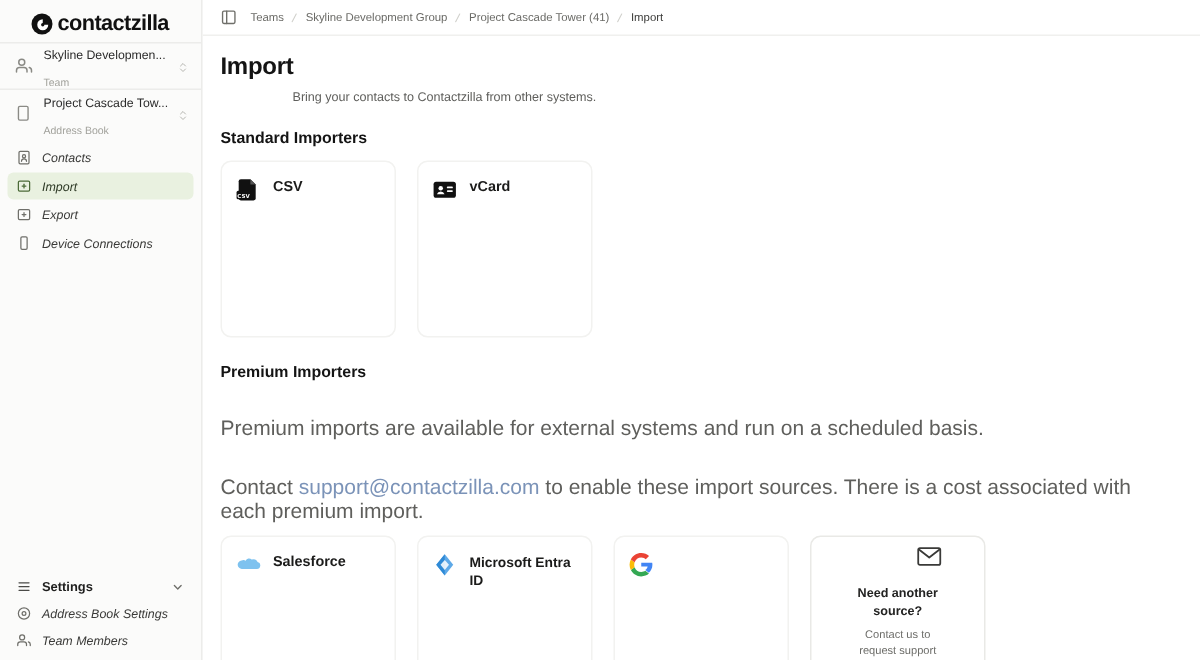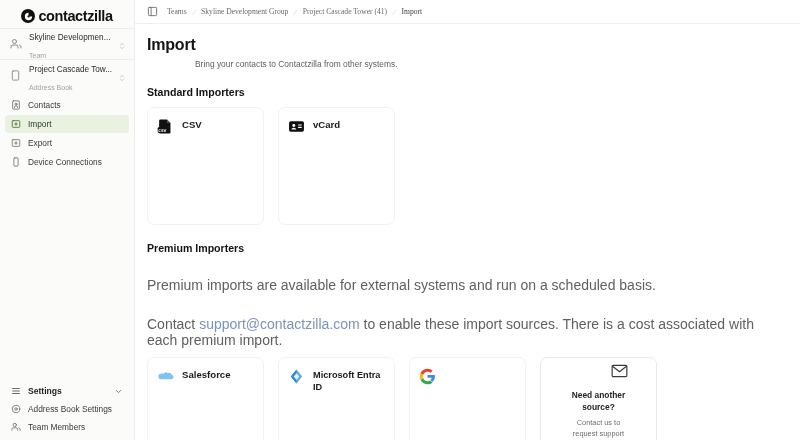--- a/index.html
+++ b/index.html
@@ -56,20 +56,21 @@
   .sw-sub { font-size: 7px; color: #a2a29c; line-height: 10px; }
   .sw-chev { width: 8px; height: 12px; flex: 0 0 8px; color: #b5b5b0; }
 
   .nav { padding: 4px 5px 0 5px; display: flex; flex-direction: column; gap: 1px; }
   .nav-item {
     display: flex; align-items: center; gap: 7px;
     height: 18px; padding: 0 6px;
     border-radius: 4px;
     font-size: 8.3px; color: #3a3a38;
     cursor: default;
+    font-style: italic;
   }
   .nav-item.active { background: #e9f1e0; color: #2e3a26; }
   .nav-ic { width: 10px; height: 10px; flex: 0 0 10px; color: #6f6f6a; }
   .nav-item.active .nav-ic { color: #4c6b38; }
   .nav-ic svg { display: block; }
 
   .sidebar-bottom { margin-top: auto; padding: 0 5px 4px 5px; }
   .settings-row {
     display: flex; align-items: center; gap: 7px;
     height: 18px; padding: 0 6px;
@@ -81,21 +82,21 @@
   
   .main { flex: 1 1 auto; height: 440px; overflow: hidden; background: #ffffff; }
 
   .topbar {
     height: 24px; display: flex; align-items: center;
     gap: 9px; padding: 0 12px;
     border-bottom: 1px solid #f0f0ee;
   }
   .panel-toggle { width: 11px; height: 11px; color: #6f6f6a; flex: 0 0 11px; }
   .panel-toggle svg { display: block; }
-  .crumbs { display: flex; align-items: center; gap: 6px; font-family: Liberation Serif, serif; }
+  .crumbs { display: flex; align-items: center; gap: 6px; }
   .crumb { font-size: 7.6px; color: #6a6a66; white-space: nowrap; }
   .crumb.last { color: #3c3c3a; }
   .crumb-sep { color: #cfcfca; font-size: 8.5px; transform: rotate(12deg); }
 
   .content { padding: 12px 20px 0 12px; }
   .page-title { font-size: 16px; font-weight: 700; color: #141414; letter-spacing: -0.2px; }
   .page-sub { font-size: 8.4px; color: #5f5f5c; margin-top: 5px; margin-left: 48px; }
 
   .section-title {
     font-size: 10.6px; font-weight: 700; color: #141414;

